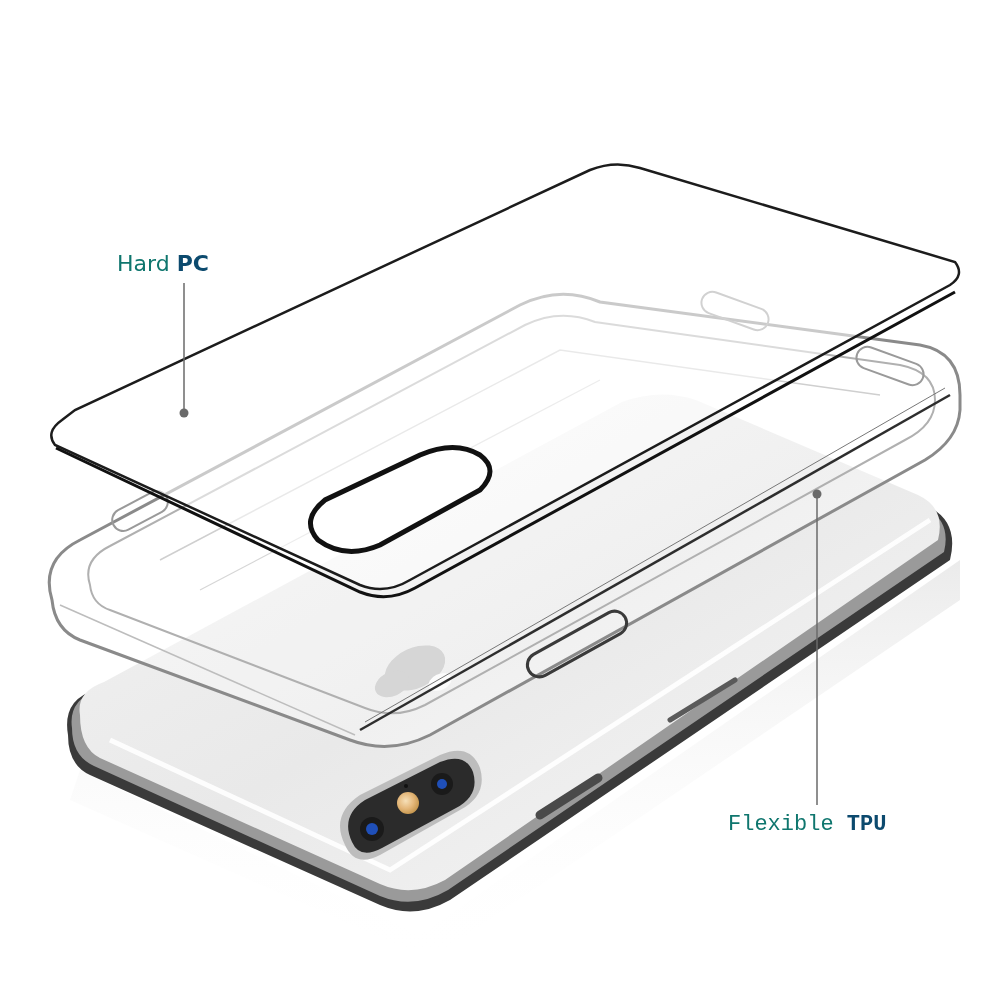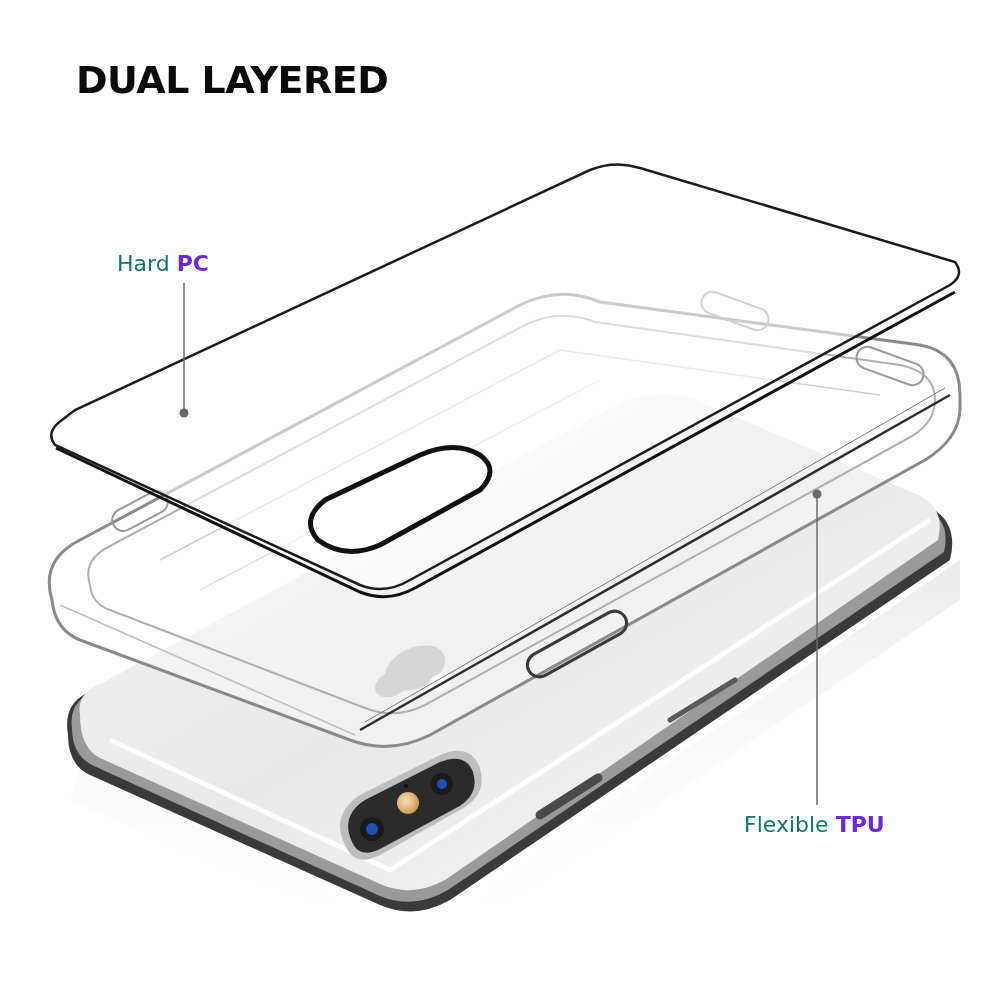--- a/index.html
+++ b/index.html
@@ -6,29 +6,28 @@
   body { width: 1000px; height: 1000px; position: relative; overflow: hidden;
          font-family: "DejaVu Sans", "Liberation Sans", sans-serif; }
   .headline { position: absolute; left: 76px; top: 52px; margin: 0;
               font-family: "DejaVu Sans", sans-serif; font-weight: bold;
               font-size: 38px; line-height: 56px; color: #0a0a0a; letter-spacing: -0.5px; }
   .headline span { display: block; }
   .illustration { position: absolute; left: 0; top: 0; width: 1000px; height: 1000px; }
   .callout { position: absolute; font-family: "DejaVu Sans", sans-serif; font-size: 22px;
              color: #7a7a7a; white-space: nowrap; }
   .callout .light { font-weight: normal; color: #0f766e; }
-  .callout .strong { font-weight: bold; color: #6d28d9; margin-top: 12px; }
+  .callout .strong { font-weight: bold; color: #0c4a6e; margin-top: 12px; }
   .callout-pc { left: 117px; top: 251px; }
-  .callout-tpu { left: 744px; top: 812px; }
+  .callout-tpu { left: 728px; top: 812px; font-family: Liberation Mono, monospace; }
 </style>
 </head>
 <body>
 
 <h1 class="headline">
-  <span>DUAL LAYERED</span>
 </h1>
 
 <svg class="illustration" viewBox="0 0 1000 1000" xmlns="http://www.w3.org/2000/svg">
   <defs>
     <linearGradient id="phoneGrad" x1="0" y1="0" x2="1" y2="1">
       <stop offset="0" stop-color="#f4f4f4"></stop>
       <stop offset="0.5" stop-color="#e9e9e9"></stop>
       <stop offset="1" stop-color="#f7f7f7"></stop>
     </linearGradient>
     <linearGradient id="shadowGrad" x1="0" y1="0" x2="0" y2="1">

